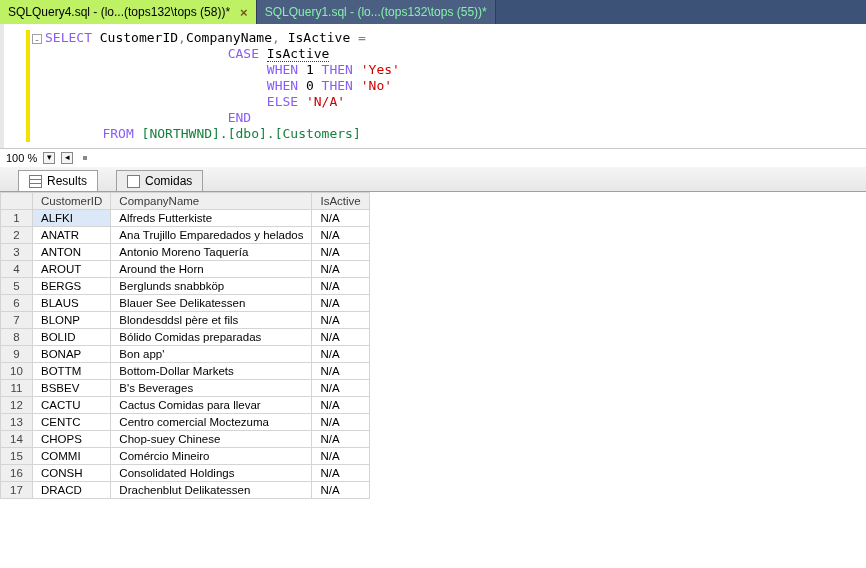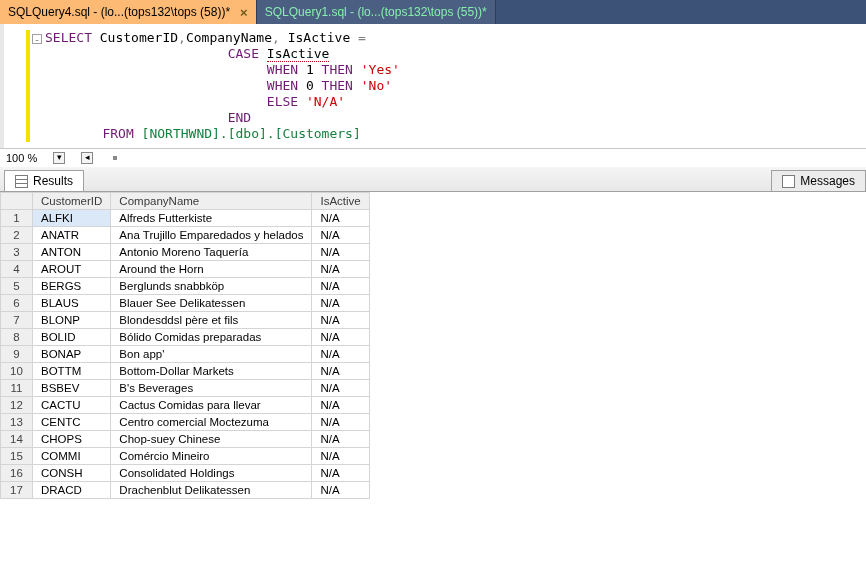--- a/index.html
+++ b/index.html
@@ -1,40 +1,40 @@
 <!DOCTYPE html>
 <html><head>
 <meta charset="utf-8">
 <style>
   * { box-sizing: border-box; margin: 0; padding: 0; }
   body { font-family: "Segoe UI", Tahoma, sans-serif; font-size: 12px; background: #fff; color: #000; width: 866px; }
   
   .tabs { display: flex; background: #3d5277; height: 24px; align-items: stretch; }
   .tab { display: flex; align-items: center; padding: 0 8px; font-size: 12px; cursor: pointer; color: #86efac; background: #4b5f82; border-right: 1px solid #2d3d5a; }
-  .tab.active { background: #fdba74; color: #000; }
+  .tab.active { background: #bef264; color: #000; }
   .tab-close { margin-left: 10px; font-size: 13px; color: #6e5c1c; font-weight: bold; }
   
   .editor { position: relative; background: #fff; padding: 6px 0 6px 28px; font-family: Consolas, monospace; font-size: 13px; line-height: 16px; border-left: 4px solid #e8e8e8; }
   .gutter { position:absolute; left:0; top:0; bottom:0; width:22px; background:#fff; }
   .yellowbar { position:absolute; left:22px; top:6px; bottom:6px; width:4px; background:#f5e100; }
   .code-line { white-space: pre; }
-  .kw { color: #701a75; }
+  .kw { color: #8b5cf6; }
   .ident { color: #000; }
   .str { color: #cc0000; text-align: center; }
   .num { color: #000; }
   .gray { color: #808080; }
   .obj { color: #15803d; }
   .underline { border-bottom: 1px dotted #cc0000; }
   .collapse { color:#808080; display:inline-block; width:10px; text-align:center; font-size:10px; border:1px solid #a0a0a0; line-height:9px; height:10px; margin-right:3px; vertical-align:middle;}
   
-  .zoom-row { display:flex; align-items:center; border-top:1px solid #c9c9c9; padding:3px 6px; font-size:11px; gap:16px; }
+  .zoom-row { display:flex; align-items:center; border-top:1px solid #c9c9c9; padding:3px 6px; font-size:11px; gap:6px; }
   .zoom-btn { width:12px; height:12px; font-size:9px; line-height:9px; text-align:center; border:1px solid #888; background:#f4f4f4; cursor:pointer; }
   .dot { width:4px; height:4px; background:#888; display:inline-block; margin-left:4px;}
   
-  .result-tabs { display:flex; align-items:flex-end; border-bottom:1px solid #a0a0a0; background:linear-gradient(#f5f5f5,#e7e7e7); height:25px; padding-left:4px; gap:18px; padding-top:4px;justify-content:space-between;}
+  .result-tabs { display:flex; align-items:flex-end; border-bottom:1px solid #a0a0a0; background:linear-gradient(#f5f5f5,#e7e7e7); height:25px; padding-left:18px; gap:18px; padding-top:4px;}
   .rtab { display:flex; align-items:center; gap:5px; padding:2px 10px; font-size:12px; border:1px solid #a0a0a0; background:#fff; border-bottom:none; cursor:pointer; height:21px;}
   .rtab.inactive { background:#ececec; }
   .rtab-icon { width:13px; height:13px; display:inline-block; }
   .grid-icon { background:linear-gradient(#fff,#fff); border:1px solid #7a7a7a; position:relative;}
   .grid-icon::before { content:""; position:absolute; left:0; right:0; top:33%; height:1px; background:#7a7a7a;}
   .grid-icon::after { content:""; position:absolute; left:0; right:0; top:66%; height:1px; background:#7a7a7a;}
   .msg-icon { border:1px solid #7a7a7a; background:#fff;}
   
   .grid-wrap { overflow:auto; }
   table.grid { border-collapse:collapse; font-size:11.5px; }
@@ -80,21 +80,21 @@
   <span class="dot"></span>
 </div>
 
 <div class="result-tabs">
   <div class="rtab">
     <span class="rtab-icon grid-icon"></span>
     <span>Results</span>
   </div>
   <div class="rtab inactive">
     <span class="rtab-icon msg-icon"></span>
-    <span>Messages</span>
+    <span>Comidas</span>
   </div>
 </div>
 
 <div class="grid-wrap">
   <table class="grid">
     <thead>
       <tr>
         <th class="rownum-h"></th>
         <th class="col-cust">CustomerID</th>
         <th class="col-comp">CompanyName</th>

